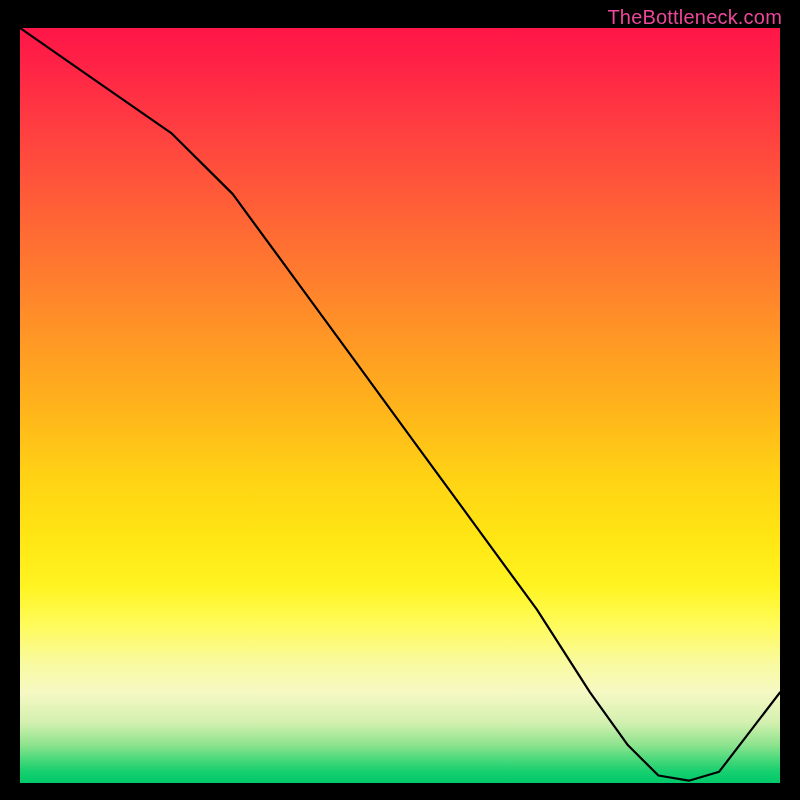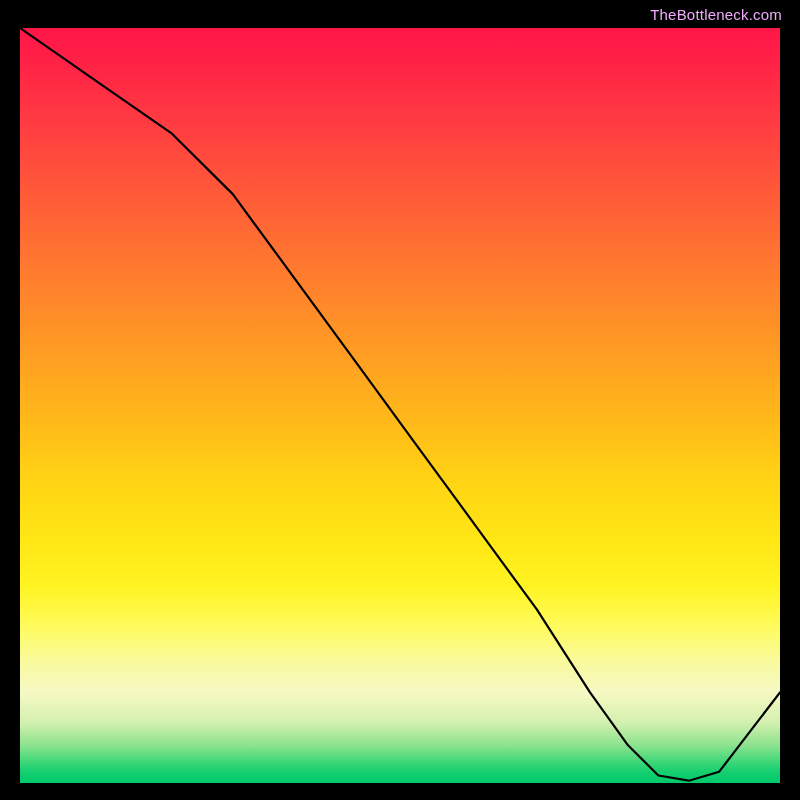--- a/index.html
+++ b/index.html
@@ -1,17 +1,17 @@
 <!DOCTYPE html>
 <html><head>
 <meta charset="utf-8">
 <style>
   html,body{margin:0;padding:0;width:800px;height:800px;background:#000;font-family:Arial,Helvetica,sans-serif}
   .wrap{position:relative;width:800px;height:800px}
-  .watermark{position:absolute;top:6px;right:18px;color:#f0abfc;font-size:15px;font-weight:400;letter-spacing:0.2px}
+  .watermark{position:absolute;top:6px;right:18px;color:#ec4899;font-size:20px;font-weight:400;letter-spacing:0.2px}
   .plot{position:absolute;left:20px;top:28px;width:760px;height:755px;background:#000}
   .gradient{position:absolute;left:0;top:0;width:760px;height:755px;
     background:linear-gradient(to bottom,
       #ff1648 0%,
       #ff2046 4%,
       #ff3a42 12%,
       #ff5a38 22%,
       #ff7a2f 32%,
       #ff9a24 42%,
       #ffb919 52%,

